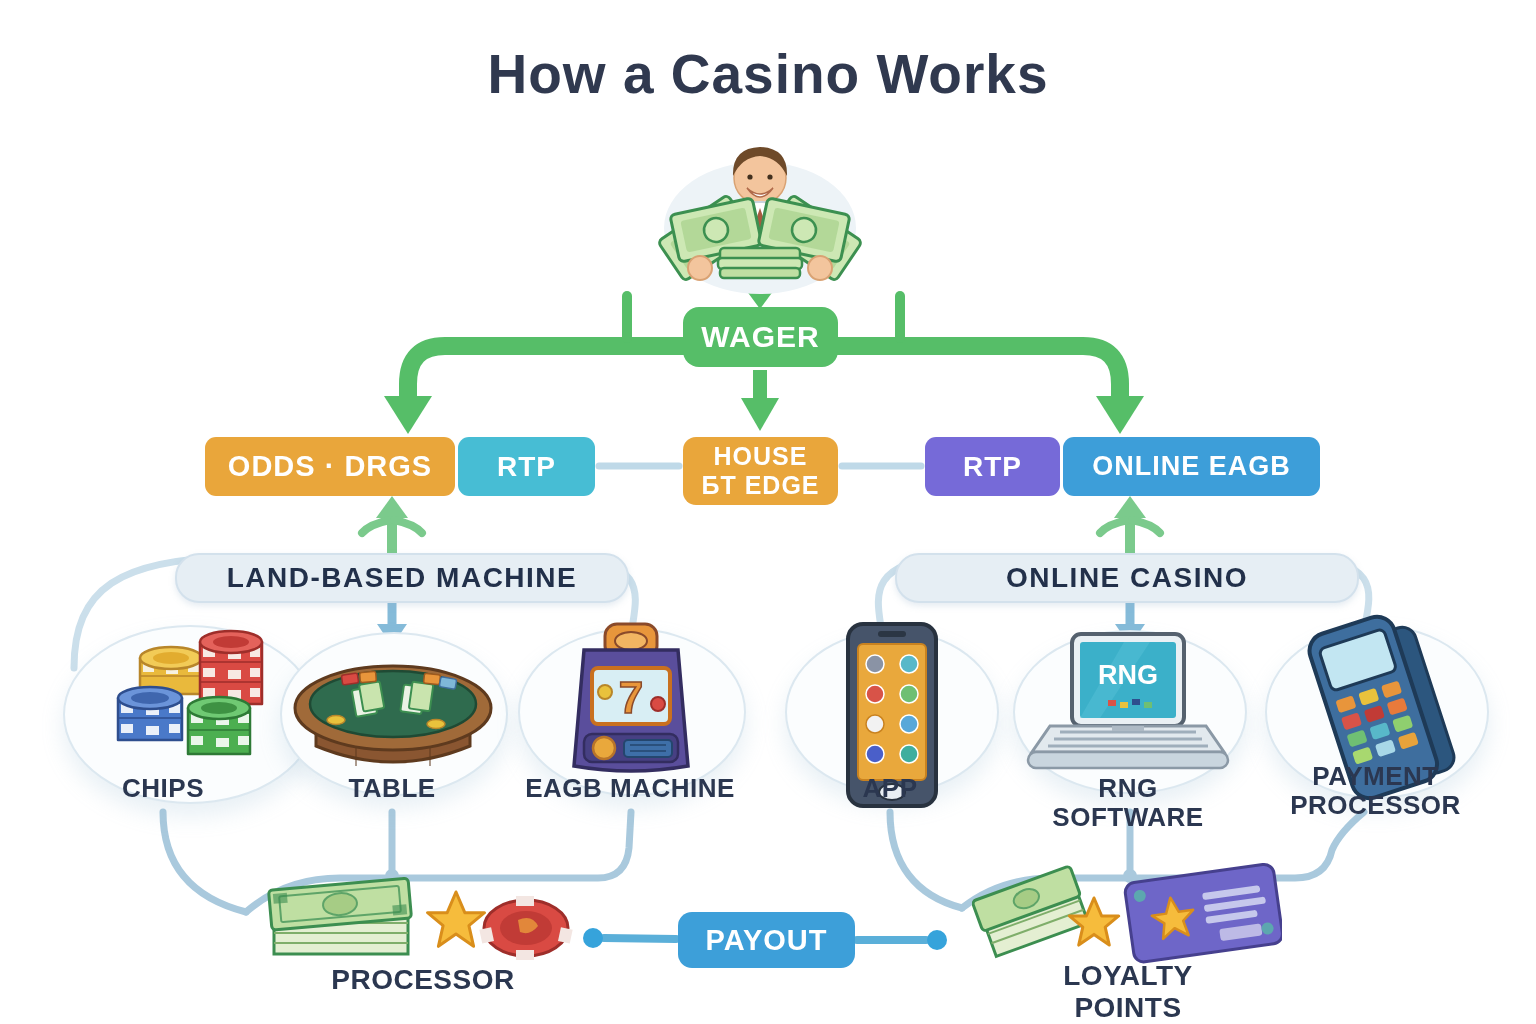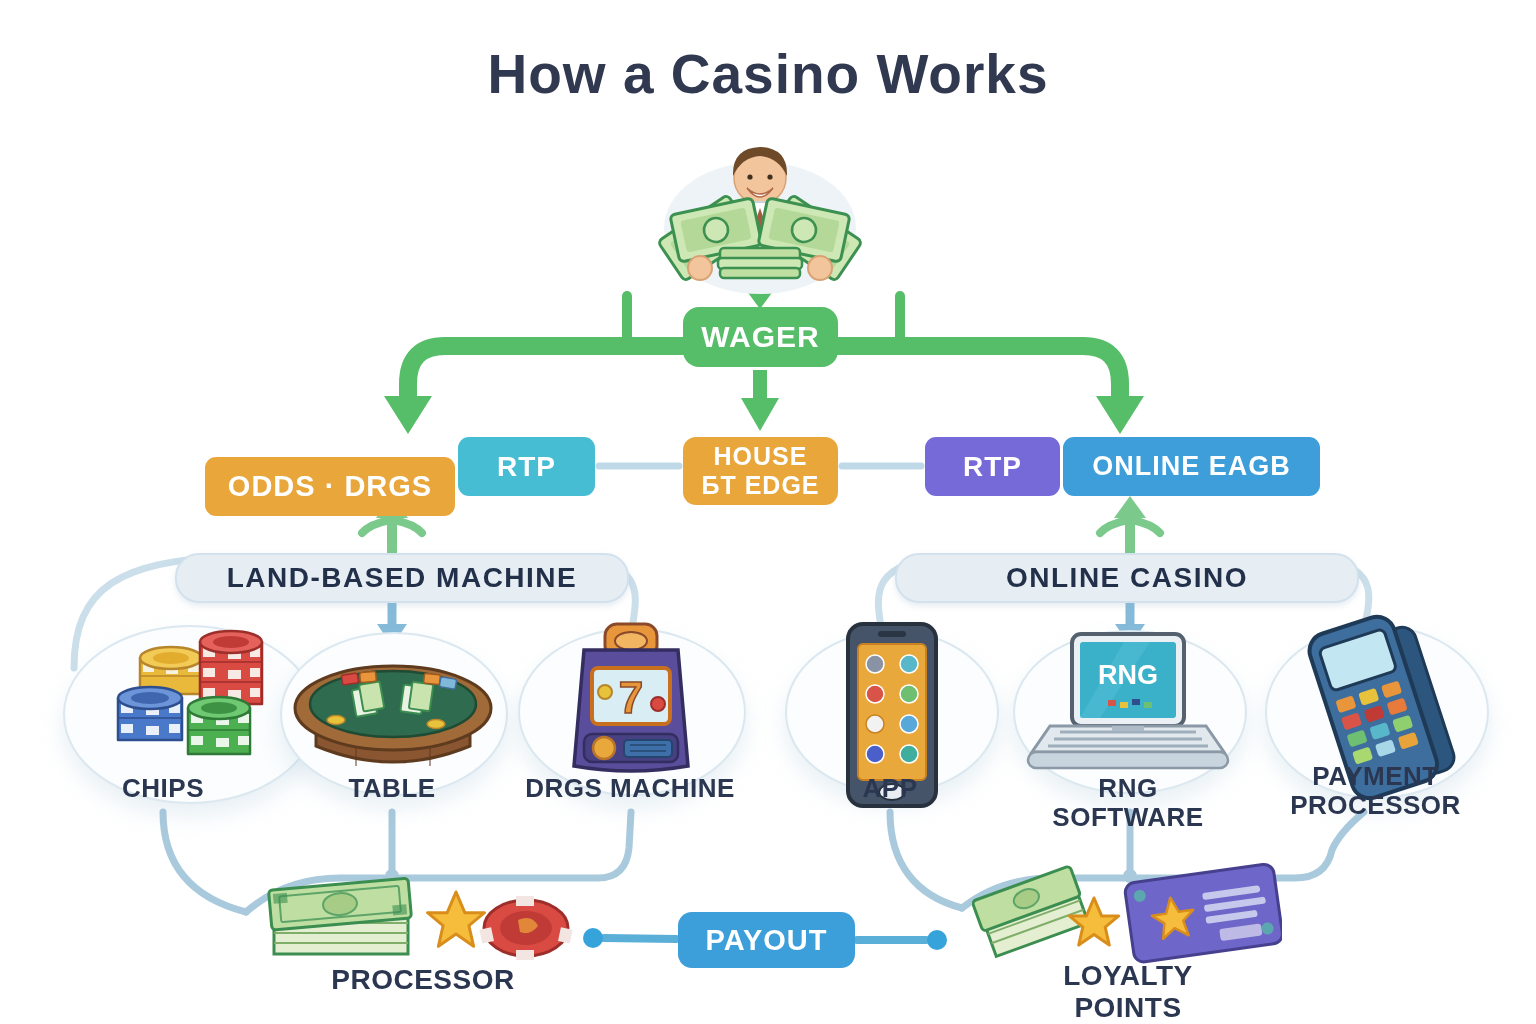--- a/index.html
+++ b/index.html
@@ -6,21 +6,21 @@
   body{width:1536px;height:1024px;overflow:hidden;font-family:"Liberation Sans",sans-serif;}
   .canvas{position:relative;width:1536px;height:909px;background:#ffffff;}
   .abs{position:absolute;}
   .title{left:0;top:42px;width:1536px;text-align:center;font-size:55px;font-weight:800;
          color:#30394F;letter-spacing:1px;margin:0;}
   svg{display:block;}
   .connectors{left:0;top:0;width:1536px;height:1024px;pointer-events:none;}
   .box{display:flex;align-items:center;justify-content:center;color:#ffffff;font-weight:800;
        letter-spacing:1px;text-align:center;}
   .box-wager{left:683px;top:307px;width:155px;height:60px;border-radius:16px;background:#56BE68;font-size:30px;}
-  .box-odds{left:205px;top:437px;width:250px;height:59px;border-radius:11px;background:#E9A63B;font-size:29px;margin-top:20px;}
+  .box-odds{left:205px;top:437px;width:250px;height:59px;border-radius:11px;background:#E9A63B;font-size:29px;}
   .box-rtp-l{left:458px;top:437px;width:137px;height:59px;border-radius:11px;background:#47BDD4;font-size:28px;}
   .box-house{left:683px;top:437px;width:155px;height:68px;border-radius:13px;background:#E9A63B;
              font-size:25px;line-height:29px;flex-direction:column;text-align:center;}
   .box-rtp-r{left:925px;top:437px;width:135px;height:59px;border-radius:11px;background:#766AD8;font-size:28px;}
   .box-online{left:1063px;top:437px;width:257px;height:59px;border-radius:11px;background:#3D9ED9;font-size:27px;}
   .box-payout{left:678px;top:912px;width:177px;height:56px;border-radius:14px;background:#3D9FD9;font-size:29px;}
   .banner{display:flex;align-items:center;justify-content:center;background:#E6EEF4;
           border:2px solid #D3E1EC;border-radius:24px;color:#22304A;font-weight:800;
           font-size:28px;letter-spacing:1.5px;box-shadow:0 3px 6px rgba(150,180,205,.25);}
   .banner-land{left:175px;top:553px;width:450px;height:46px;}
@@ -297,21 +297,21 @@
       <rect x="82" y="116" width="18" height="13" rx="3" fill="#58B8C9"></rect>
       <rect x="106" y="116" width="18" height="13" rx="3" fill="#8FCF6F"></rect>
       <rect x="58" y="134" width="18" height="13" rx="3" fill="#A8D86F"></rect>
       <rect x="82" y="134" width="18" height="13" rx="3" fill="#A8D8E8"></rect>
       <rect x="106" y="134" width="18" height="13" rx="3" fill="#E8A33B"></rect>
     </g>
   </svg>
 
   <div class="abs item-label lab-chips">CHIPS</div>
   <div class="abs item-label lab-table">TABLE</div>
-  <div class="abs item-label lab-slot">DRGS MACHINE</div>
+  <div class="abs item-label lab-slot">EAGB MACHINE</div>
   <div class="abs item-label lab-app">APP</div>
   <div class="abs item-label lab-rng">RNG SOFTWARE</div>
   <div class="abs item-label lab-term">PAYMENT PROCESSOR</div>
 
   <svg class="abs" style="left:258px;top:866px;width:320px;height:105px;" viewBox="0 0 320 105">
     <rect x="16" y="46" width="134" height="42" fill="#E4EFD2" stroke="#3C8E50" stroke-width="3"></rect>
     <line x1="16" y1="57" x2="150" y2="57" stroke="#7FAE6A" stroke-width="2"></line>
     <line x1="16" y1="67" x2="150" y2="67" stroke="#7FAE6A" stroke-width="2"></line>
     <line x1="16" y1="77" x2="150" y2="77" stroke="#7FAE6A" stroke-width="2"></line>
     <g transform="rotate(-5 83 38)">

